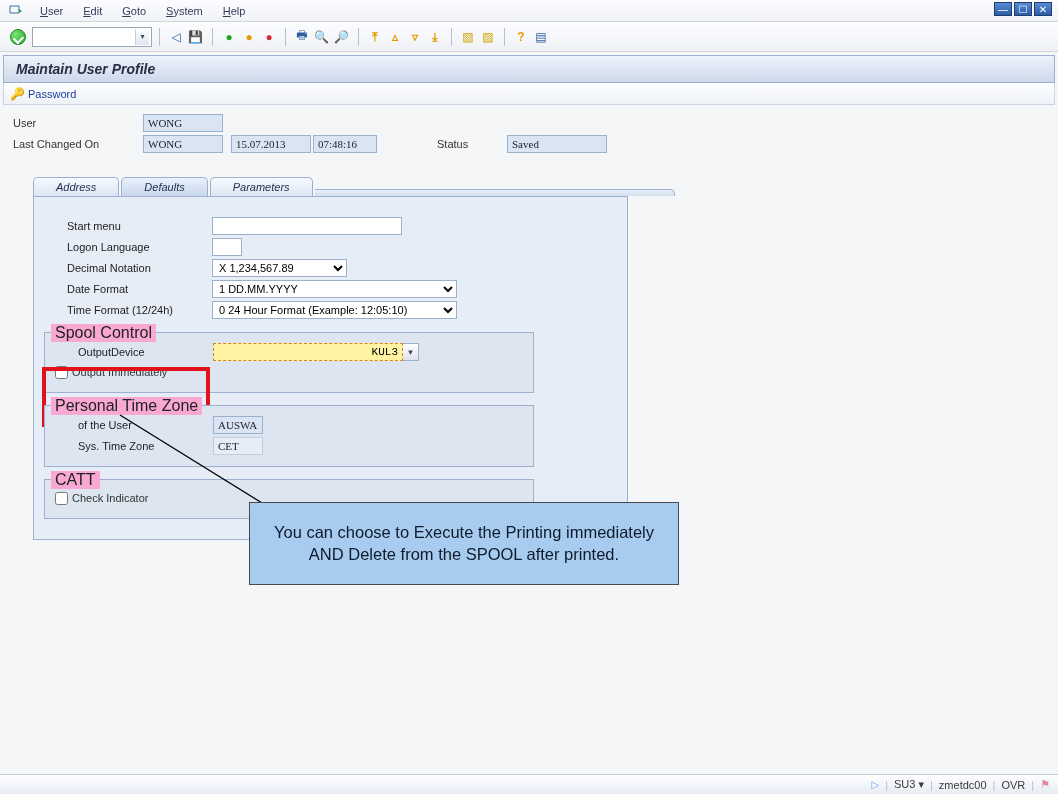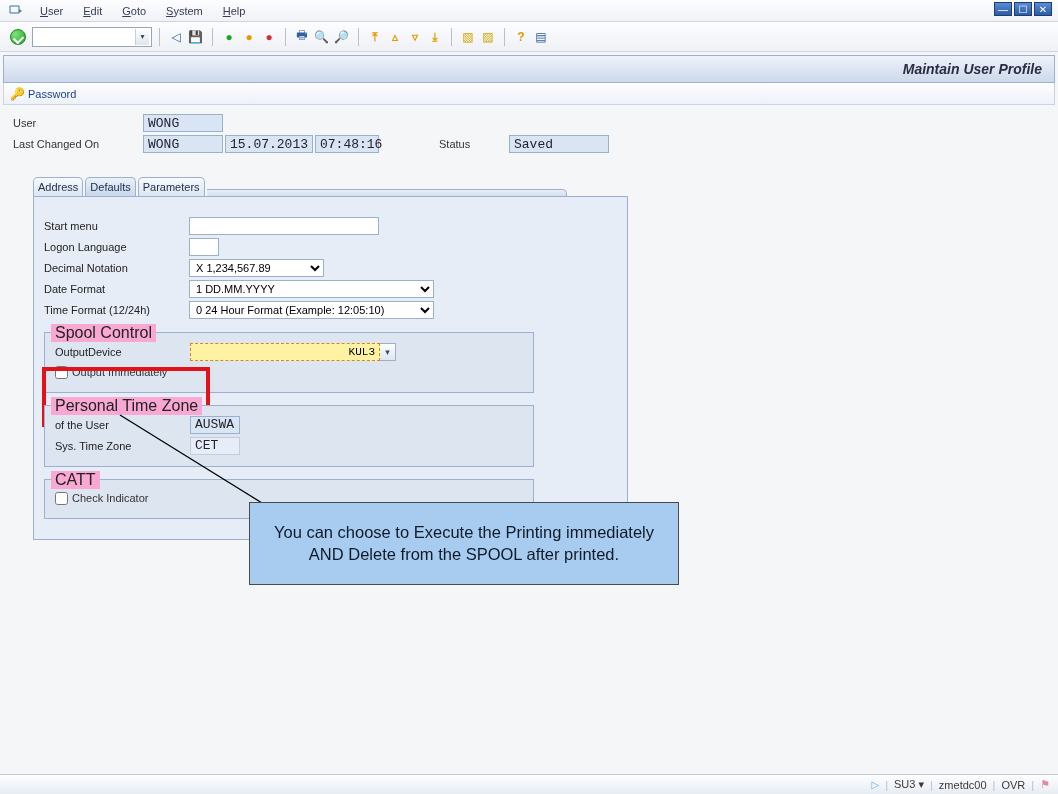--- a/index.html
+++ b/index.html
@@ -85,21 +85,21 @@
   .clr-red{color:#d23030;}
   .clr-yellow{color:#d4a400;}
   
   .titlebar {
     margin: 3px 3px 0 3px;
     background: linear-gradient(#eef3fb,#cdd8ea);
     border: 1px solid #9eb0cf;
     height: 28px;
     display: flex; align-items:center;
     padding: 0 12px;
-    font-style: italic; font-weight: bold; font-size: 14px; color:#2c2c44;justify-content:flex-end;
+    font-style: italic; font-weight: bold; font-size: 14px; color:#2c2c44;
   }
   .linkbar {
     margin: 0 3px;
     background: linear-gradient(#fdfeff,#eef1f7);
     border: 1px solid #c9d3e3;
     border-top: 0;
     height: 22px;
     display: flex; align-items: center;
     padding: 0 6px;
     gap: 4px;
@@ -113,60 +113,61 @@
     margin: 8px 3px 0 3px;
     padding: 0 0 0 0;
   }
   .row { display:flex; align-items:center; height:20px; margin: 1px 0 1px 10px;}
   .row .lbl { width: 130px; color:#333; }
   .ro-input {
     background: #d9e5f2;
     border: 1px solid #9ab0cd;
     height: 18px;
     padding: 0 4px;
-    font-family: Liberation Mono, monospace; font-size: 13px;
+    font-family: Liberation Serif, serif; font-size: 11px;
     color: #223;
     display:inline-flex; align-items:center;
   }
   .status-lbl { margin-left: 60px; width: 70px;}
   
   .tabstrip {
     margin: 20px 0 0 30px;
     position: relative;
   }
   .tabrow {
     display:flex; align-items:flex-end;
     height: 22px;
   }
   .tab {
-    padding: 3px 4px;
+    padding: 3px 22px;
     background: linear-gradient(#f7faff, #dce5f2);
     border: 1px solid #9eb0cf;
     border-bottom: 0;
     border-radius: 5px 5px 0 0;
     margin-right: 2px;
     color: #20324f;
     cursor: pointer;
+    font-style: italic;
   }
   .tab.active {
     background: linear-gradient(#eaf1fb,#c8d7ec);
   }
   .tab.spacer {
     flex: 0 0 360px;
     background: linear-gradient(#e9eff8,#d3deee);
     border-radius: 0 5px 0 0;
     border-left:0;
   }
   .tabpane {
     background: #e7edf6;
     border: 1px solid #9eb0cf;
     width: 595px;
     padding: 18px 10px 20px 10px;
   }
-  .field-row { display:flex; align-items:center; height:21px; }
+  .field-row { display:flex; align-items:center; height:21px;margin-left:23px; }
   .field-row .flbl { width: 145px; color:#222; }
   .txtinput {
     border: 1px solid #9ab0cd; background:#fff; height:18px;
     padding: 0 4px; font-size:11px;
   }
   .txtinput.highlight {
     background: #fff3a3;
     border: 1px dashed #d08a20;
     font-family: 'Courier New', monospace;
   }
@@ -318,21 +319,21 @@
 </div>
 
 <div class="content">
   <div class="row">
     <span class="lbl">User</span>
     <span class="ro-input" style="width:80px">WONG</span>
   </div>
   <div class="row">
     <span class="lbl">Last Changed On</span>
     <span class="ro-input" style="width:80px">WONG</span>
-    <span class="ro-input" style="width:88px; margin-left:2px">15.07.2013</span>
+    <span class="ro-input" style="width:80px; margin-left:8px">15.07.2013</span>
     <span class="ro-input" style="width:64px; margin-left:2px">07:48:16</span>
     <span class="status-lbl">Status</span>
     <span class="ro-input" style="width:100px">Saved</span>
   </div>
 
   <div class="tabstrip">
     <div class="tabrow">
       <div class="tab">Address</div>
       <div class="tab active">Defaults</div>
       <div class="tab">Parameters</div>

